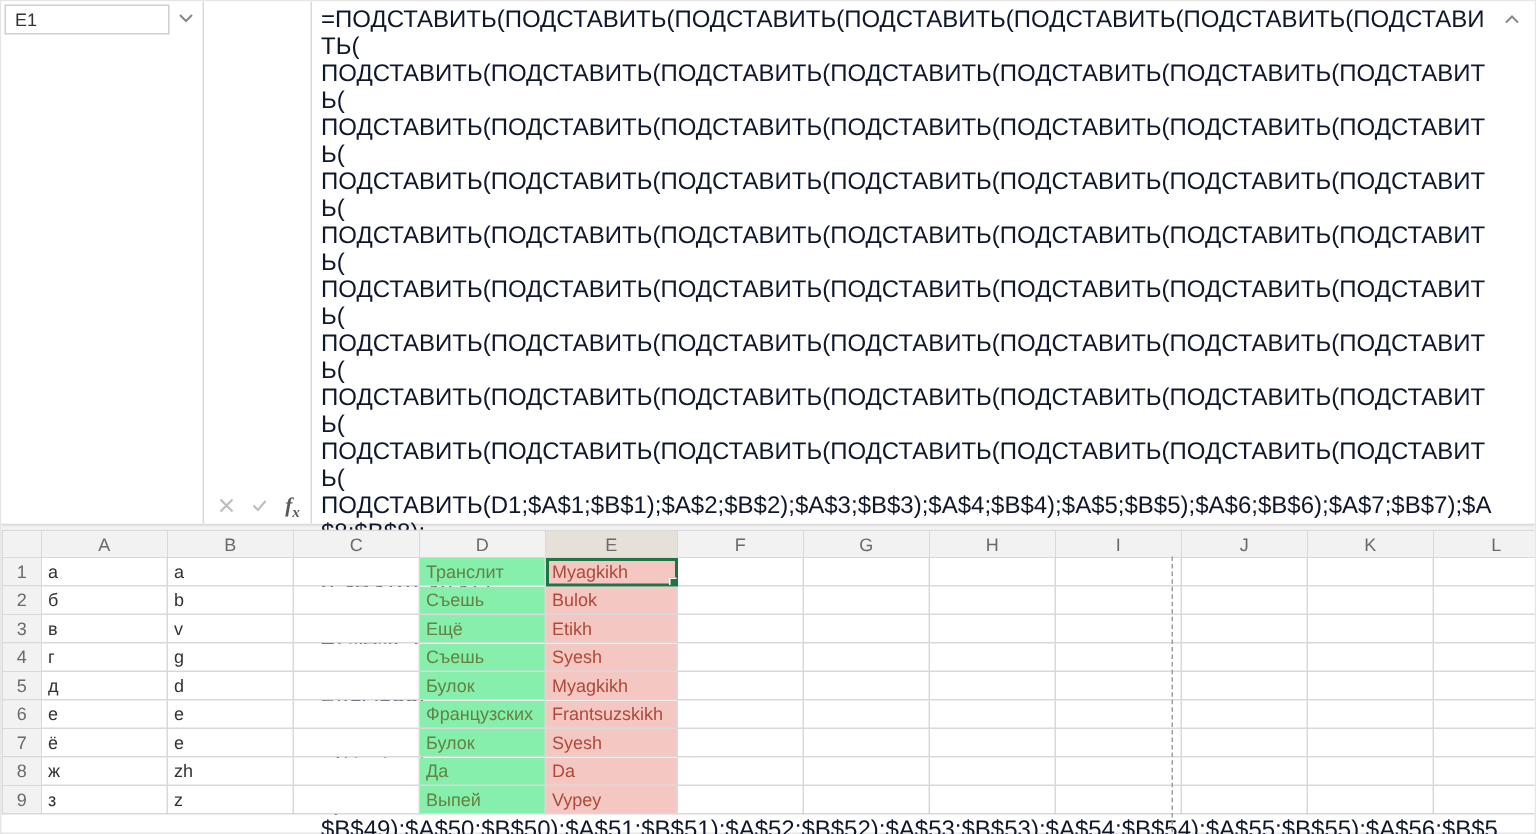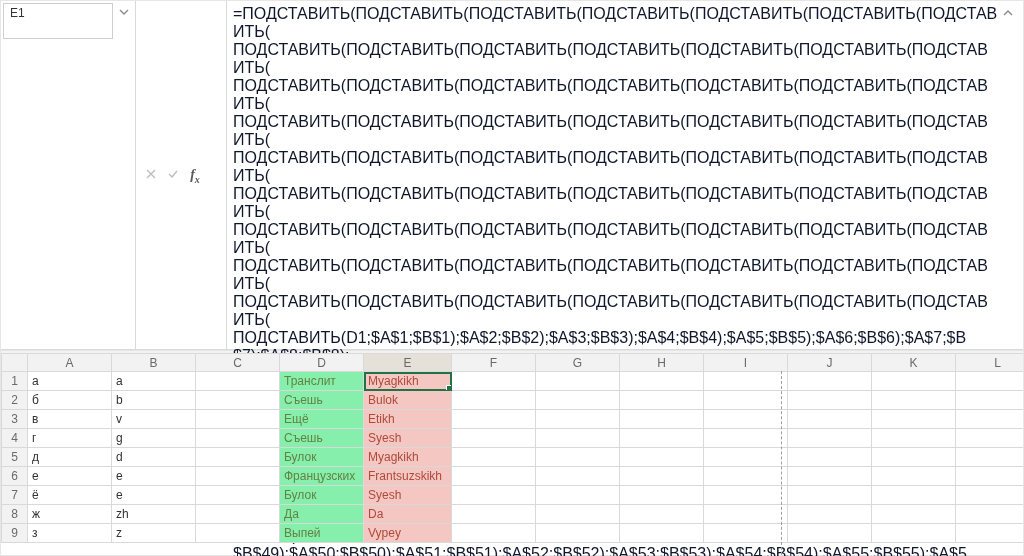--- a/index.html
+++ b/index.html
@@ -2,25 +2,25 @@
 <html><head>
 <meta charset="utf-8">
 <style>
   html,body{margin:0;padding:0;font-family:"Segoe UI",Tahoma,Arial,sans-serif;font-size:12px;color:#333;background:#fff;height:100%;overflow:hidden}
   *{box-sizing:border-box}
   .app{width:1024px;height:556px;display:flex;flex-direction:column;border:1px solid #e6e6e6}
 
   
   .formula-bar{display:flex;align-items:stretch;border-bottom:1px solid #d9d9d9;background:#f7f7f7}
   .name-box-wrap{display:flex;align-items:flex-start;padding:2px 2px 0 2px;border-right:1px solid #d9d9d9;background:#fff}
-  .name-box{width:110px;height:36px;border:1px solid #cfcfcf;background:#fff;line-height:18px;padding:0 6px;font-size:12px}
+  .name-box{width:110px;height:20px;border:1px solid #cfcfcf;background:#fff;line-height:18px;padding:0 6px;font-size:12px}
   .name-dd{display:inline-flex;align-items:center;justify-content:center;width:18px;height:20px;margin-left:2px;color:#777;cursor:default}
   .name-dd svg{width:10px;height:10px}
 
-  .fb-btn-group{display:flex;align-items:center;padding:2px 20px 0 4px;border-right:1px solid #d9d9d9;background:#fff}
+  .fb-btn-group{display:flex;align-items:flex-end;padding:2px 1px 0 4px;border-right:1px solid #d9d9d9;background:#fff}
   .fb-btn{width:22px;height:20px;display:flex;align-items:center;justify-content:center;color:#9a9a9a;font-style:italic;font-family:"Times New Roman",serif;font-size:14px;cursor:default}
   .fb-btn svg{width:12px;height:12px}
   .fb-btn.fx{font-weight:bold;color:#595959}
 
   .fb-content{flex:1;display:flex;align-items:flex-start;background:#fff;padding:4px 6px;position:relative}
   .formula-text{flex:1;white-space:pre-wrap;word-break:break-all;font-family:"Segoe UI",Tahoma,Arial,sans-serif;font-size:16px;color:#0f172a;line-height:18px;max-height:340px}
   .fb-expand{width:18px;display:flex;align-items:flex-start;justify-content:center;color:#777;cursor:default;padding-top:2px}
   .fb-expand svg{width:10px;height:10px}
   .fb-bottom-line{height:3px;background:#f2f2f2;border-top:1px solid #e6e6e6}
 

